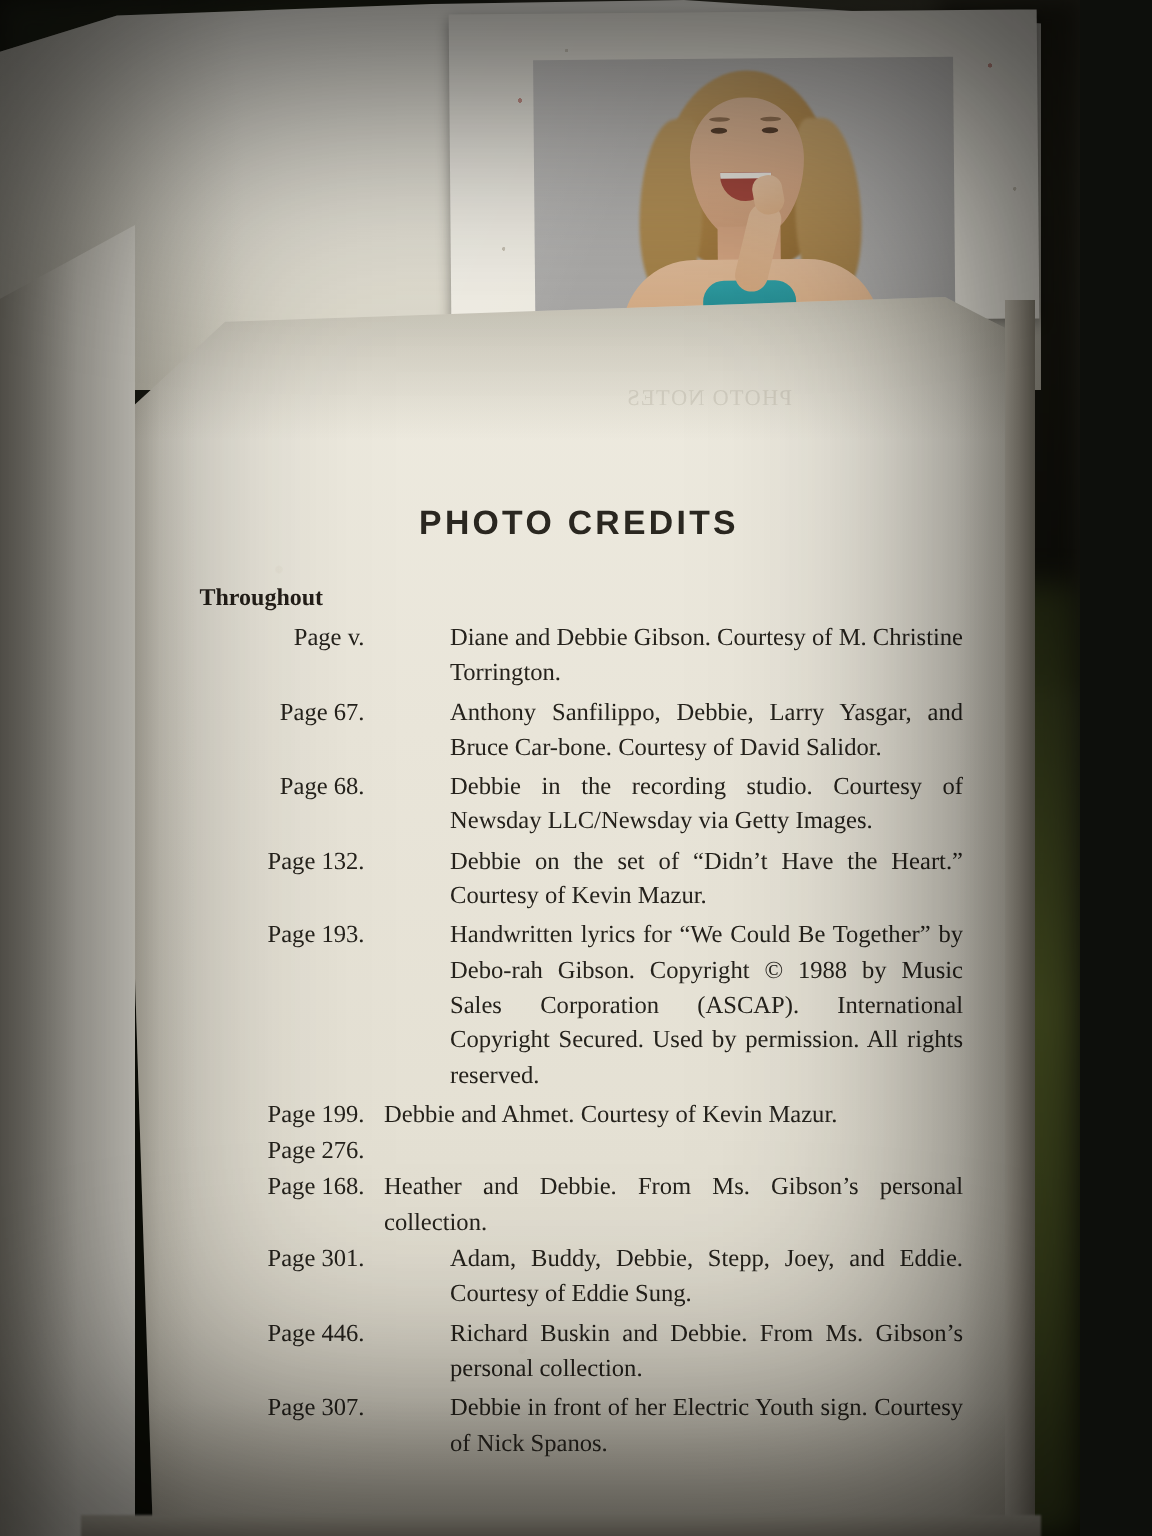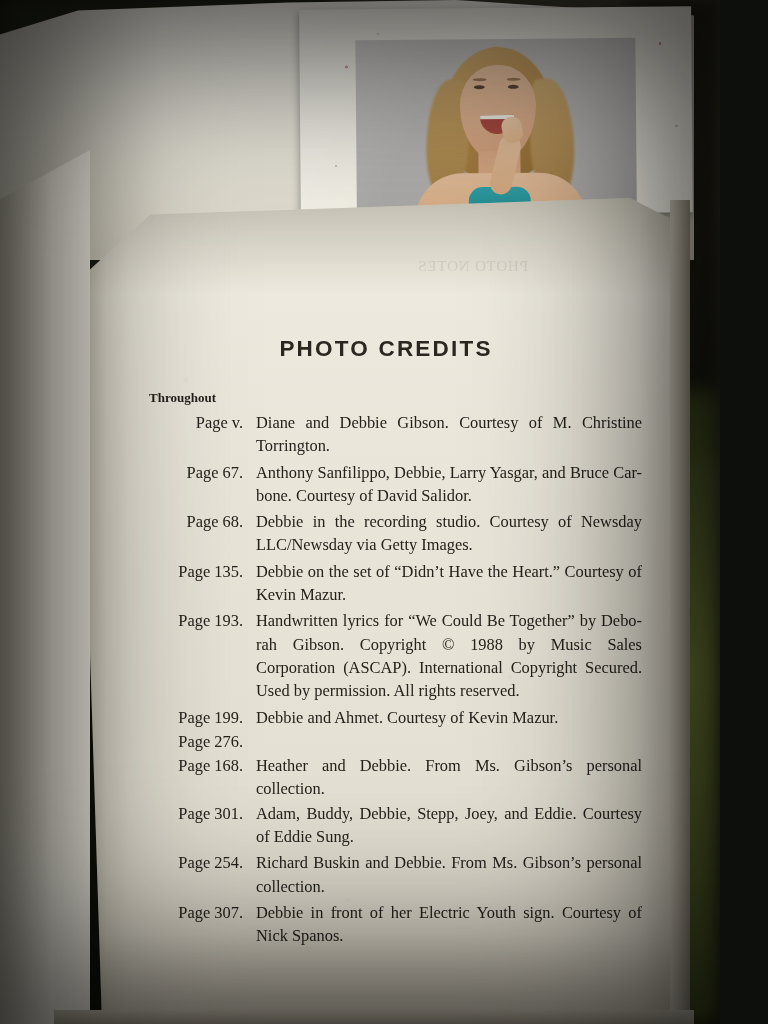--- a/index.html
+++ b/index.html
@@ -344,22 +344,22 @@
     font-family: "Liberation Sans", sans-serif;
     font-size: 22.5px;
     letter-spacing: 2.2px;
     font-weight: 600;
     color: #2a2720;
     margin: 0 0 28px 0;
   }
   .section-label {
     font-family: "Liberation Serif", serif;
     font-weight: bold;
-    font-size: 13px;
-    margin: 0 0 5px 19px;
+    font-size: 16px;
+    margin: 0 0 5px 3px;
     color: #241f19;
   }
   .entry {
     display: flex;
     align-items: flex-start;
     margin-bottom: 1px;
     line-height: 1.42;
     font-size: 16.4px;
   }
   .entry .pg {
@@ -369,21 +369,21 @@
     padding-right: 13px;
     box-sizing: border-box;
     white-space: nowrap;
   }
   .entry .desc {
     flex: 1 1 auto;
     text-align: justify;
     text-justify: inter-word;
     hyphens: manual;
   }
-  .entry.tall { margin-bottom: 3px; }
+  .entry.tall { margin-bottom: 3px; gap: 44px; }
 
   
   .fore-edge {
     position: absolute;
     left: 676px;
     top: 200px;
     width: 20px;
     height: 824px;
     background: linear-gradient(90deg, #cfc9ba 0%, #b6afa0 45%, #8d8778 100%);
     filter: blur(0.4px);
@@ -467,21 +467,21 @@
         </div>
         <div class="entry tall">
           <span class="pg">Page 67.</span>
           <span class="desc">Anthony Sanfilippo, Debbie, Larry Yasgar, and Bruce Car-bone. Courtesy of David Salidor.</span>
         </div>
         <div class="entry tall">
           <span class="pg">Page 68.</span>
           <span class="desc">Debbie in the recording studio. Courtesy of Newsday LLC/Newsday via Getty Images.</span>
         </div>
         <div class="entry tall">
-          <span class="pg">Page 135.</span>
+          <span class="pg">Page 132.</span>
           <span class="desc">Debbie on the set of “Didn’t Have the Heart.” Courtesy of Kevin Mazur.</span>
         </div>
         <div class="entry tall">
           <span class="pg">Page 193.</span>
           <span class="desc">Handwritten lyrics for “We Could Be Together” by Debo-rah Gibson. Copyright © 1988 by Music Sales Corporation (ASCAP). International Copyright Secured. Used by permission. All rights reserved.</span>
         </div>
         <div class="entry">
           <span class="pg">Page 199.</span>
           <span class="desc">Debbie and Ahmet. Courtesy of Kevin Mazur.</span>
         </div>
@@ -490,21 +490,21 @@
         </div>
         <div class="entry">
           <span class="pg">Page 168.</span>
           <span class="desc">Heather and Debbie. From Ms. Gibson’s personal collection.</span>
         </div>
         <div class="entry tall">
           <span class="pg">Page 301.</span>
           <span class="desc">Adam, Buddy, Debbie, Stepp, Joey, and Eddie. Courtesy of Eddie Sung.</span>
         </div>
         <div class="entry tall">
-          <span class="pg">Page 254.</span>
+          <span class="pg">Page 446.</span>
           <span class="desc">Richard Buskin and Debbie. From Ms. Gibson’s personal collection.</span>
         </div>
         <div class="entry tall">
           <span class="pg">Page 307.</span>
           <span class="desc">Debbie in front of her Electric Youth sign. Courtesy of Nick Spanos.</span>
         </div>
       </div>
 
       <div class="page-gutter"></div>
       <div class="page-topshade"></div>

